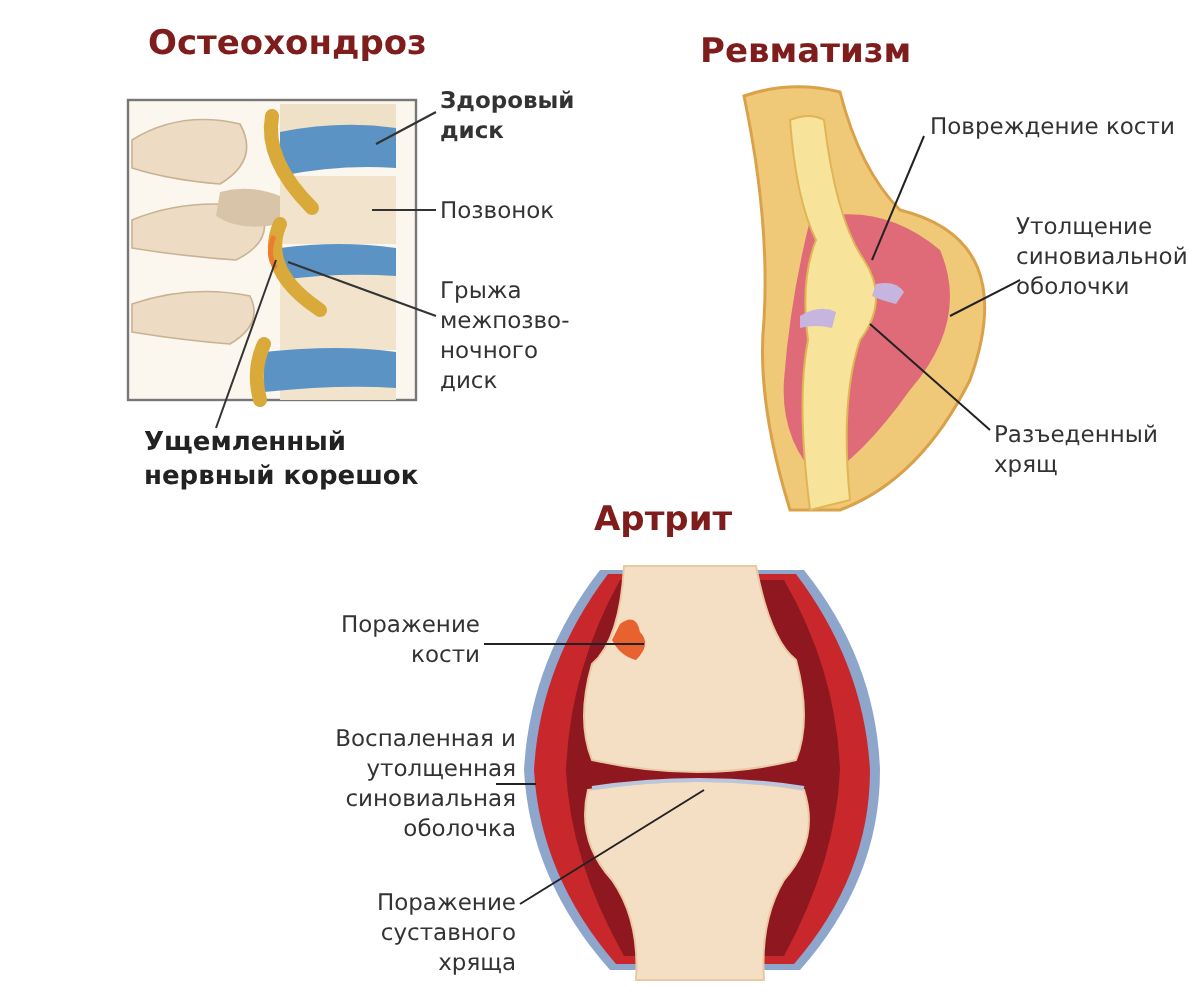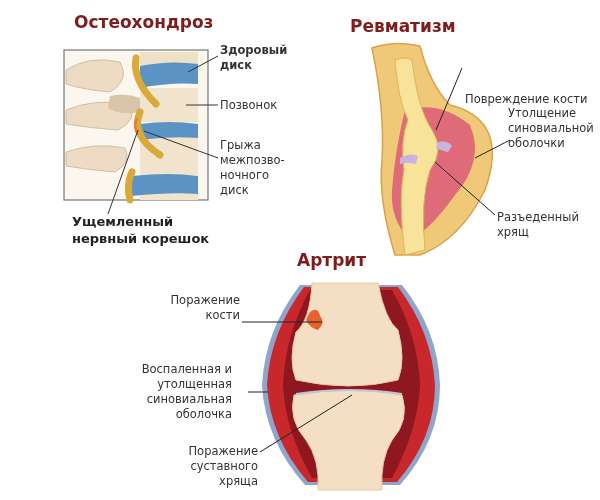--- a/index.html
+++ b/index.html
@@ -74,19 +74,19 @@
 
 <div class="title" style="left:74px; top:12px;">Остеохондроз</div>
 <div class="title" style="left:350px; top:16px;">Ревматизм</div>
 <div class="title" style="left:268px; top:250px;margin-left:29px;">Артрит</div>
 
 <div class="lbl" style="left:220px; top:43px; width:60px;font-weight:bold;">Здоровый диск</div>
 <div class="lbl" style="left:220px; top:98px;">Позвонок</div>
 <div class="lbl" style="left:220px; top:138px; width:66px;">Грыжа межпозво-ночного диск</div>
 <div class="lbl big" style="left:72px; top:213px; width:140px;">Ущемленный нервный корешок</div>
 
-<div class="lbl" style="left:465px; top:56px;margin-top:36px;">Повреждение кости</div>
+<div class="lbl" style="left:465px; top:56px;">Повреждение кости</div>
 <div class="lbl" style="left:508px; top:106px; width:90px;">Утолщение синовиальной оболочки</div>
 <div class="lbl" style="left:497px; top:210px; width:80px;">Разъеденный хрящ</div>
 
-<div class="lbl right" style="left:150px; top:293px; width:90px;">Поражение кости</div>
-<div class="lbl right" style="left:136px; top:362px; width:96px;">Воспаленная и утолщенная синовиальная оболочка</div>
+<div class="lbl right" style="left:150px; top:305px; width:90px;">Поражение кости</div>
+<div class="lbl right" style="left:162px; top:362px; width:96px;">Воспаленная и утолщенная синовиальная оболочка</div>
 <div class="lbl right" style="left:148px; top:444px; width:110px;">Поражение суставного хряща</div>
 
 </body></html>

